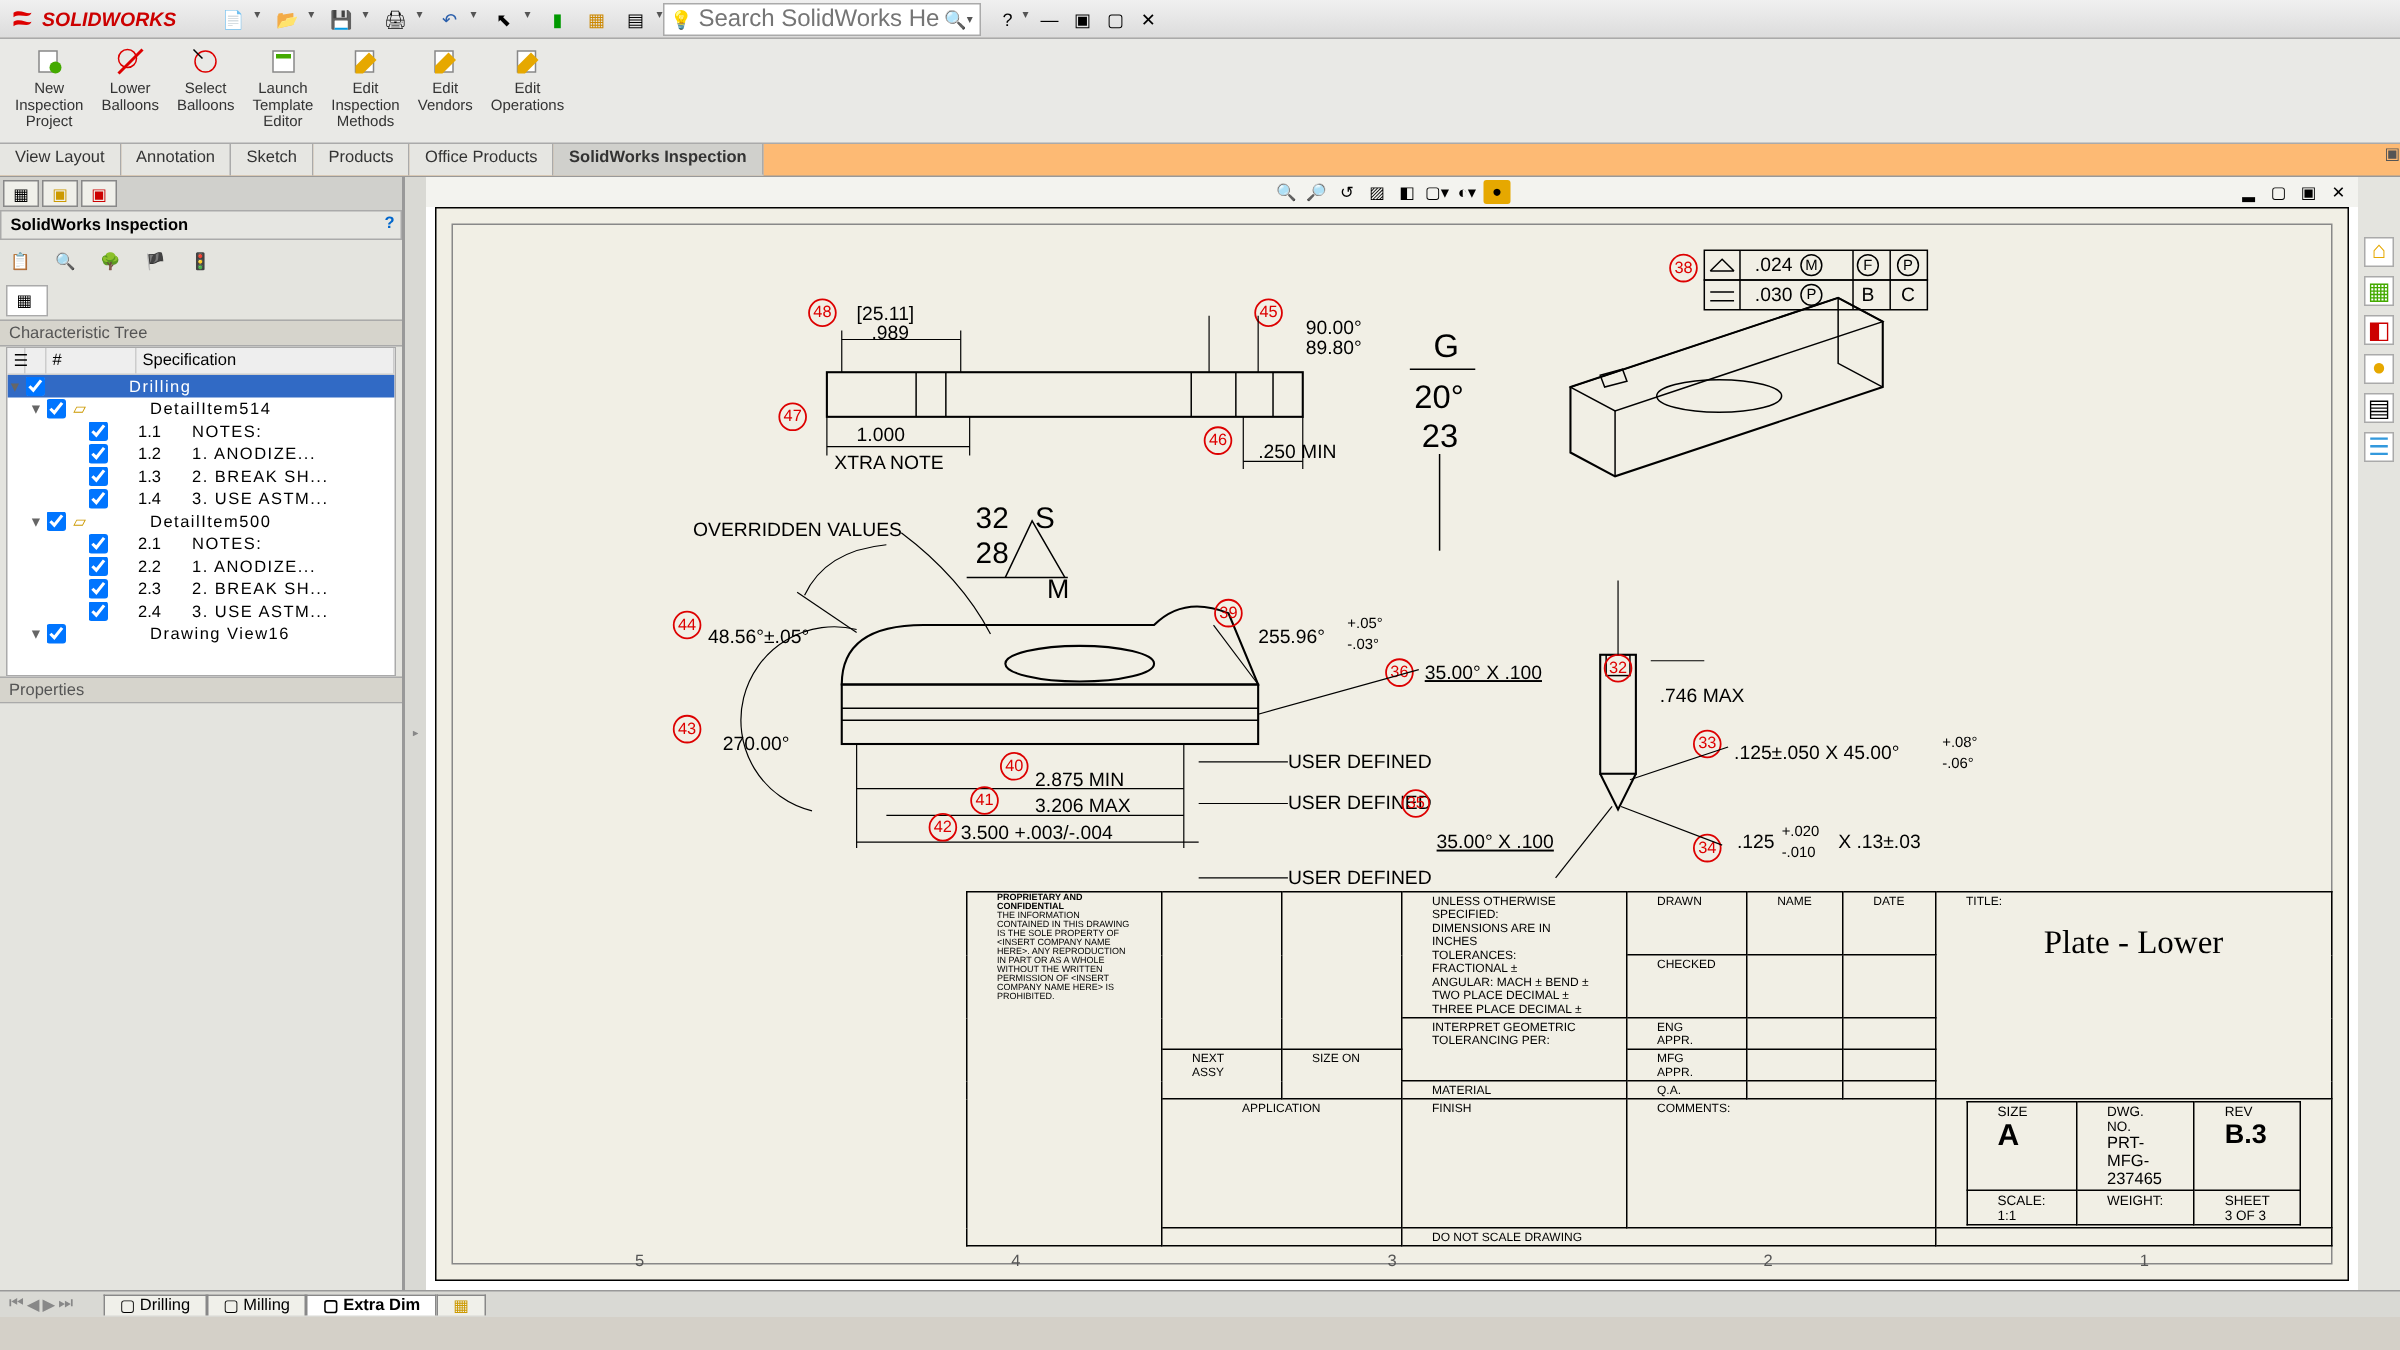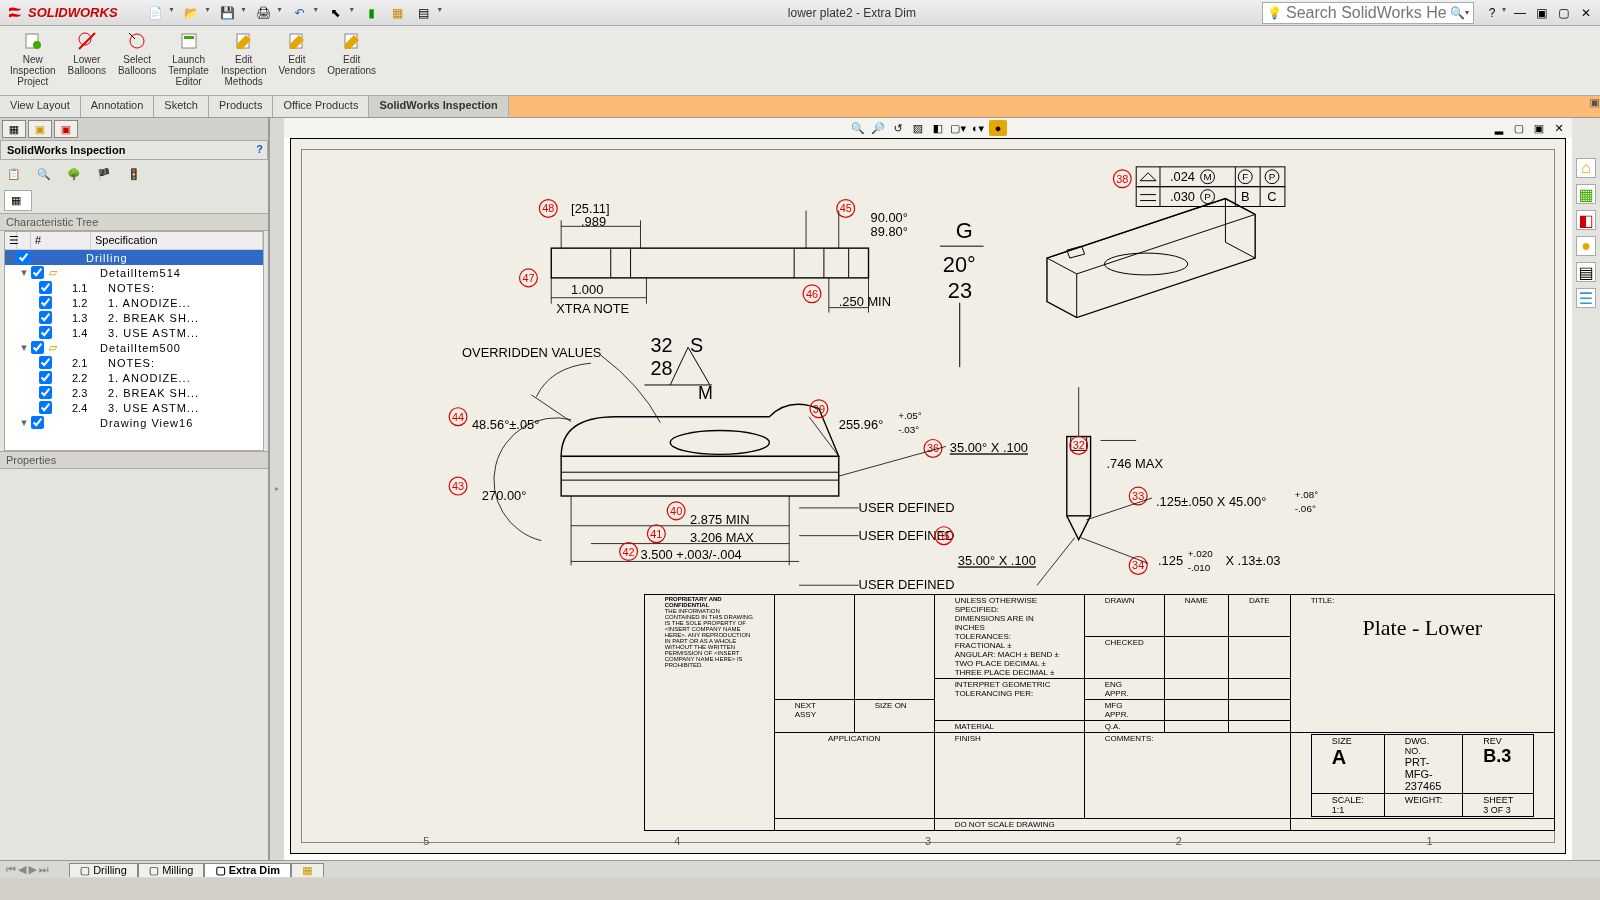--- a/index.html
+++ b/index.html
@@ -38,21 +38,21 @@
 .thead .c1b{width:60px;}
 .thead .c2{flex:1;}
 .trow{display:flex;align-items:center;font-size:11px;border-bottom:0;padding:1px 0;}
 .trow .twist{width:10px;text-align:center;color:#666;}
 .trow .cb{margin:0 2px;}
 .trow .yicon{width:14px;text-align:center;color:#c90;}
 .trow .num{width:40px;text-align:left;padding-left:4px;}
 .trow .spec{flex:1;white-space:nowrap;overflow:hidden;text-overflow:ellipsis;letter-spacing:1px;}
 .trow.sel{background:#316ac5;color:#fff;}
 .trow.indent1{padding-left:14px;}
-.trow.indent2{padding-left:22px;}
+.trow.indent2{padding-left:42px;}
 .propempty{flex:1;background:#e4e4df;}
 .splitter{width:14px;background:#d9d9d4;display:flex;flex-direction:column;align-items:center;justify-content:center;gap:0;}
 .splitter>div{width:4px;height:4px;background:#888;border-radius:0;margin:18px 0;clip-path:polygon(0 0,100% 50%,0 100%);}
 .canvaswrap{flex:1;background:#fff;display:flex;flex-direction:column;}
 .viewtoolbar{height:20px;display:flex;justify-content:flex-end;align-items:center;gap:2px;padding:0 4px;background:#f3f3ef;}
 .viewtoolbar .vbtn,.viewtoolbar .vsep{width:18px;height:16px;display:flex;align-items:center;justify-content:center;font-size:11px;cursor:pointer;}
 .viewtoolbar .vbtn.gold{background:#e6a800;border-radius:2px;}
 .drawingsheet{flex:1;background:#f1efe5;margin:0 6px 6px 6px;border:1px solid #000;position:relative;font-family:"Arial",sans-serif;}
 .drawingsheet .bframe{position:absolute;inset:10px;border:1px solid #888;}
 svg.dwg{position:absolute;inset:10px;width:calc(100% - 20px);height:calc(100% - 20px);}
@@ -98,21 +98,20 @@
       <span class="drop">▾</span>
     <span class="tb" style="color:#2b5fab">↶</span>
       <span class="drop">▾</span>
     <span class="tb">⬉</span>
       <span class="drop">▾</span>
     <span class="tb" style="color:#090">▮</span>
     <span class="tb" style="color:#c80">▦</span>
     <span class="tb">▤</span>
       <span class="drop">▾</span>
   </div>
-  <div class="titlecenter">lower plate2 - Extra Dim</div>
   <div class="searchwrap">
     <span style="color:#e6a800">💡</span>
     <input placeholder="Search SolidWorks Help" style="">
     <span>🔍</span>
       <span class="drop">▾</span>
   </div>
   <div class="mini-icons">
     <span class="tb">?</span>
       <span class="drop">▾</span>
     <span class="tb">—</span>

